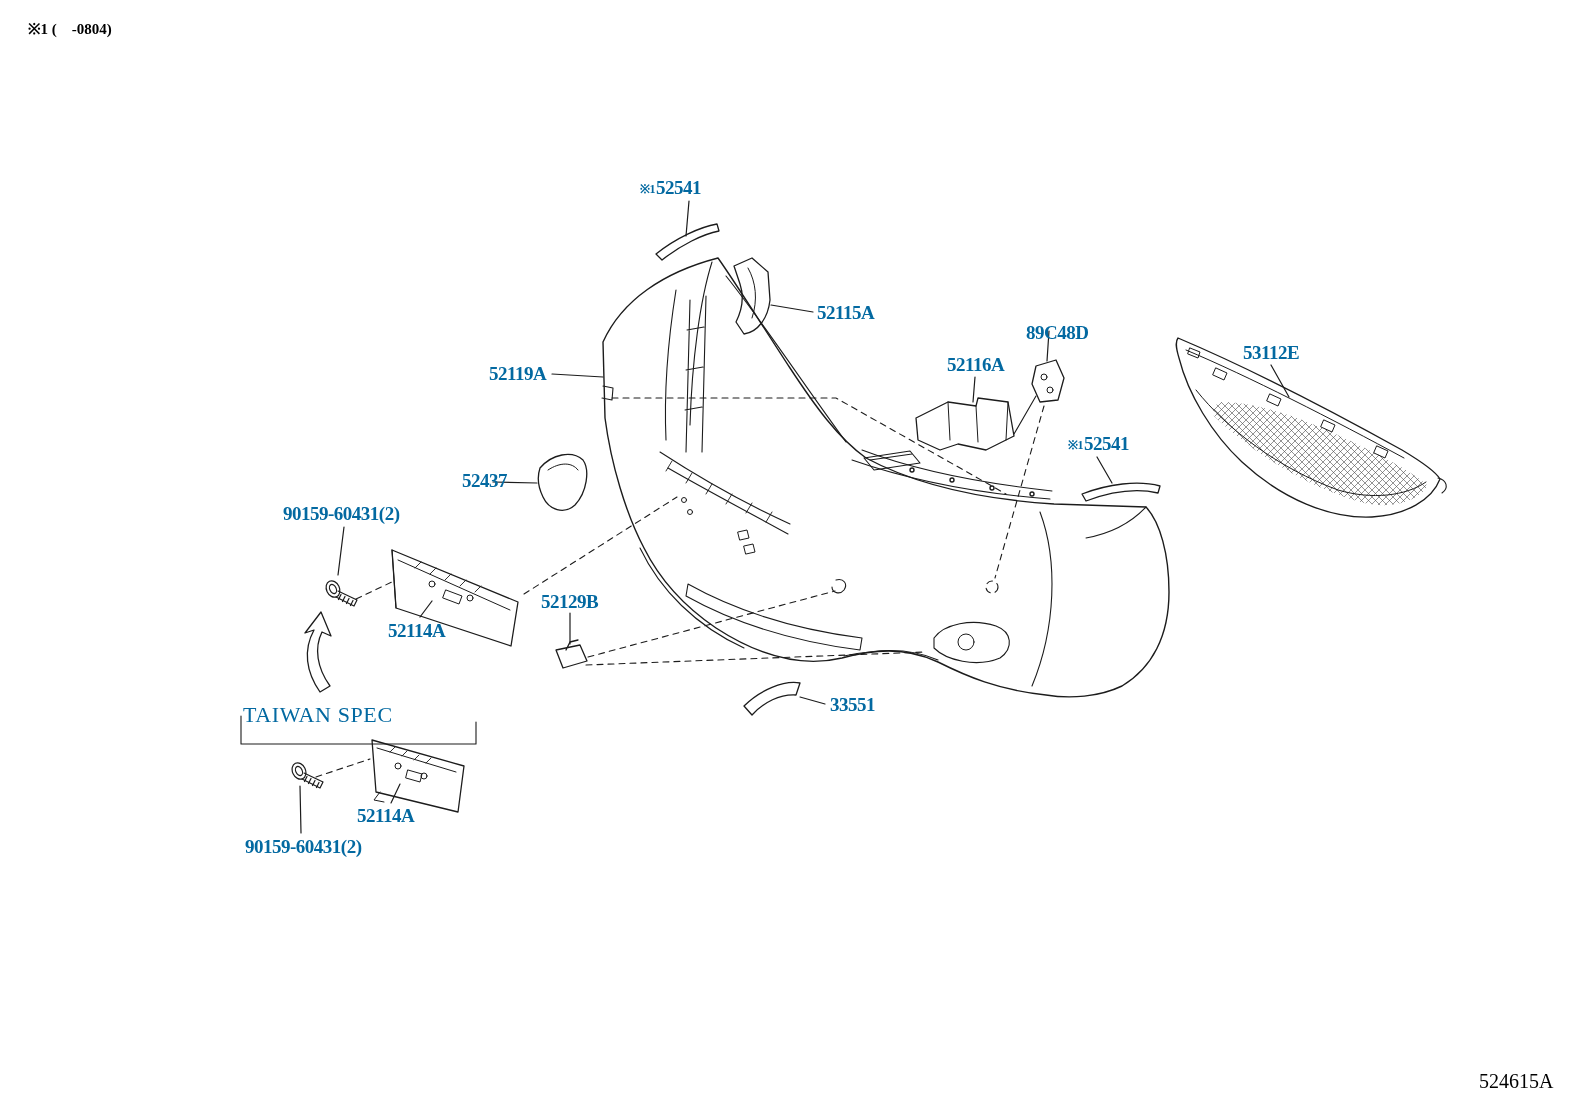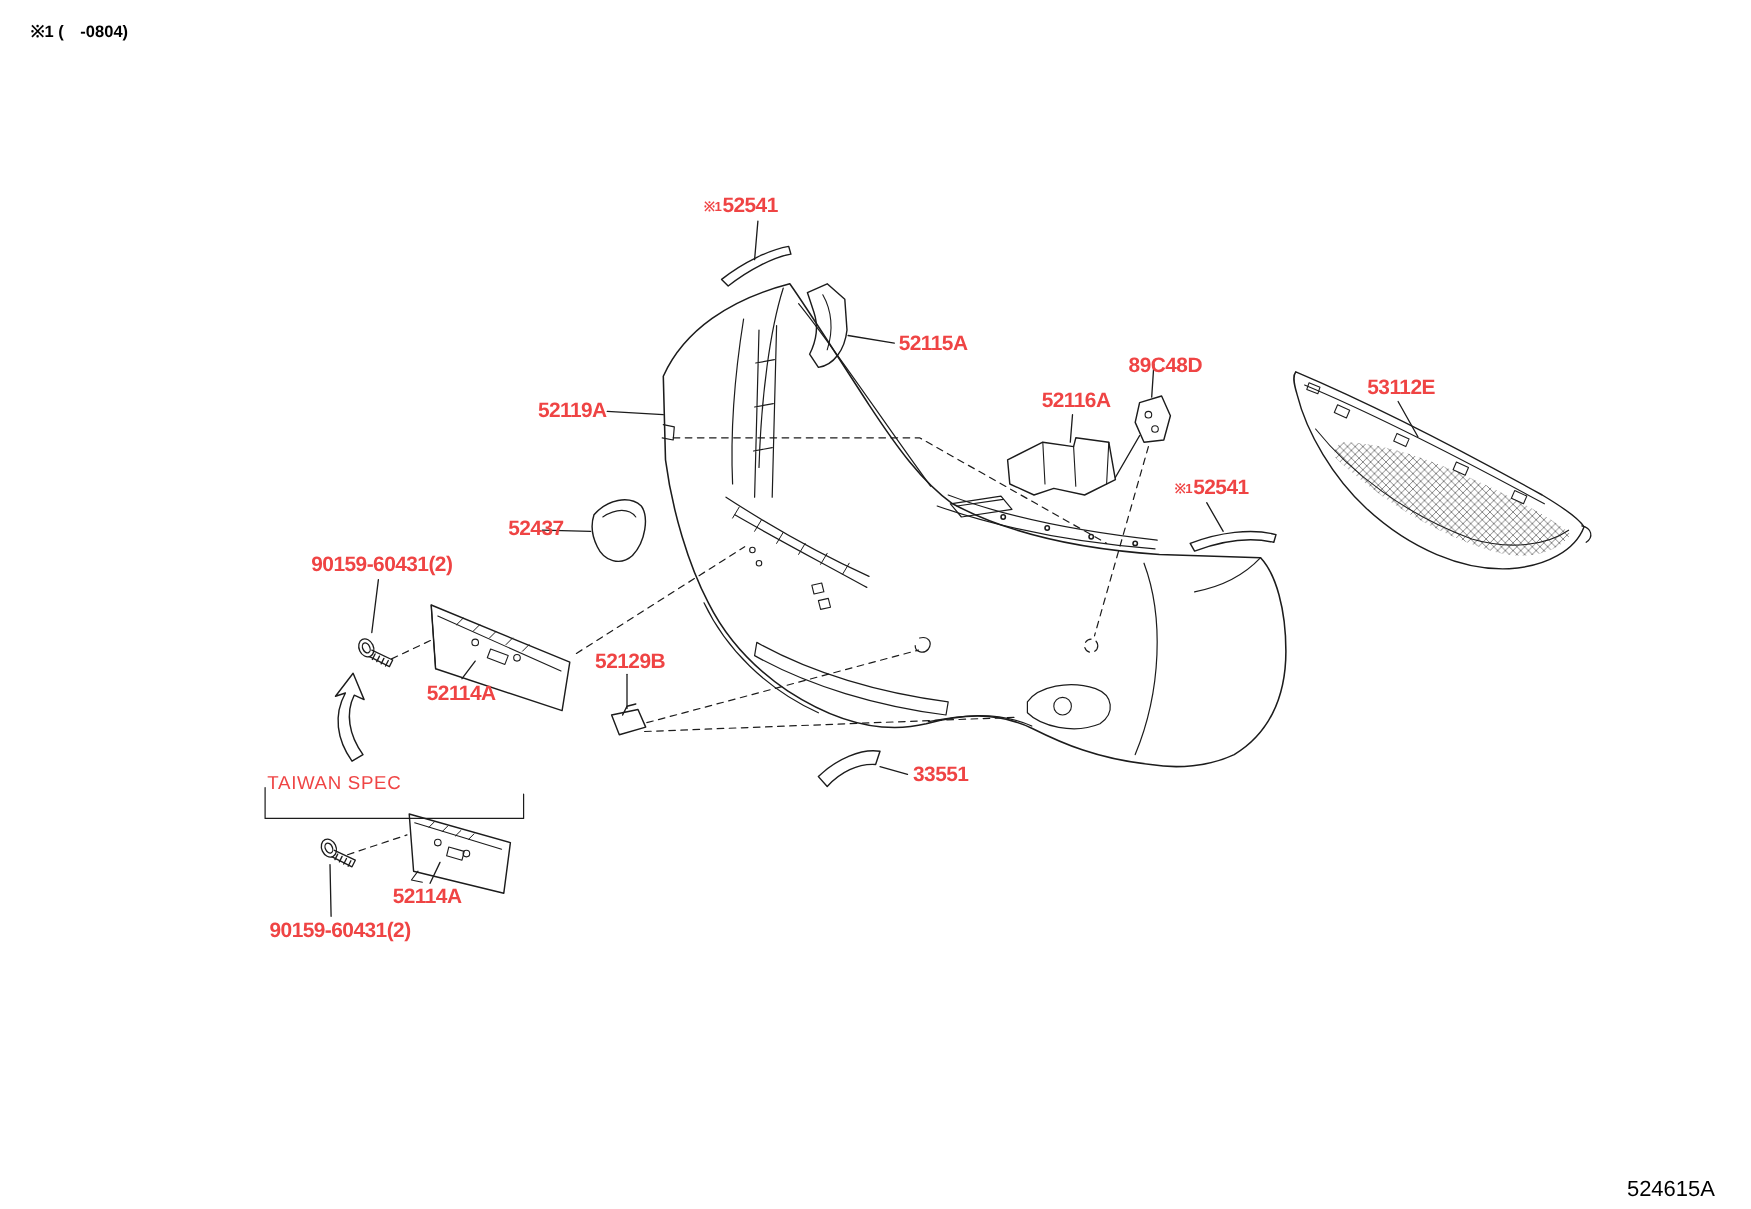--- a/index.html
+++ b/index.html
@@ -1,28 +1,28 @@
 <!DOCTYPE html>
 <html><head>
 <meta charset="utf-8">
 <style>
   html,body{margin:0;padding:0;background:#fff;}
   .stage{
     position:relative;width:1592px;height:1099px;background:#fff;overflow:hidden;
-    font-family:Liberation Sans, sans-serif;
+    font-family:Liberation Serif, serif;
     color:#1c1c1c;
   }
   .stage svg{position:absolute;left:0;top:0;}
   .labels-layer{position:absolute;left:0;top:0;width:100%;height:100%;}
   .part-label{
     position:absolute;font-size:19px;font-weight:700;letter-spacing:-0.5px;
-    white-space:pre;color:#ef4444;line-height:1.05;cursor:default;
+    white-space:pre;color:#0369a1;line-height:1.05;cursor:default;
   }
   .part-label .prefix{font-size:12px;font-weight:700;margin-right:1px;vertical-align:1px;}
-  .part-label.text-variant{font-weight:400;font-size:17px;letter-spacing:0.6px;}
+  .part-label.text-variant{font-weight:400;font-size:22px;letter-spacing:0.6px;}
   .corner-note{position:absolute;left:28px;top:18px;font-size:15px;font-weight:700;color:#000;}
   .diagram-code{position:absolute;left:1479px;top:1070px;font-size:20px;font-weight:400;color:#000;}
 </style>
 </head>
 <body>
 
 <div class="stage" style="color: rgb(28, 28, 28); background: rgb(255, 255, 255);">
 
   <svg width="1592" height="1099" viewBox="0 0 1592 1099">
     <defs>

